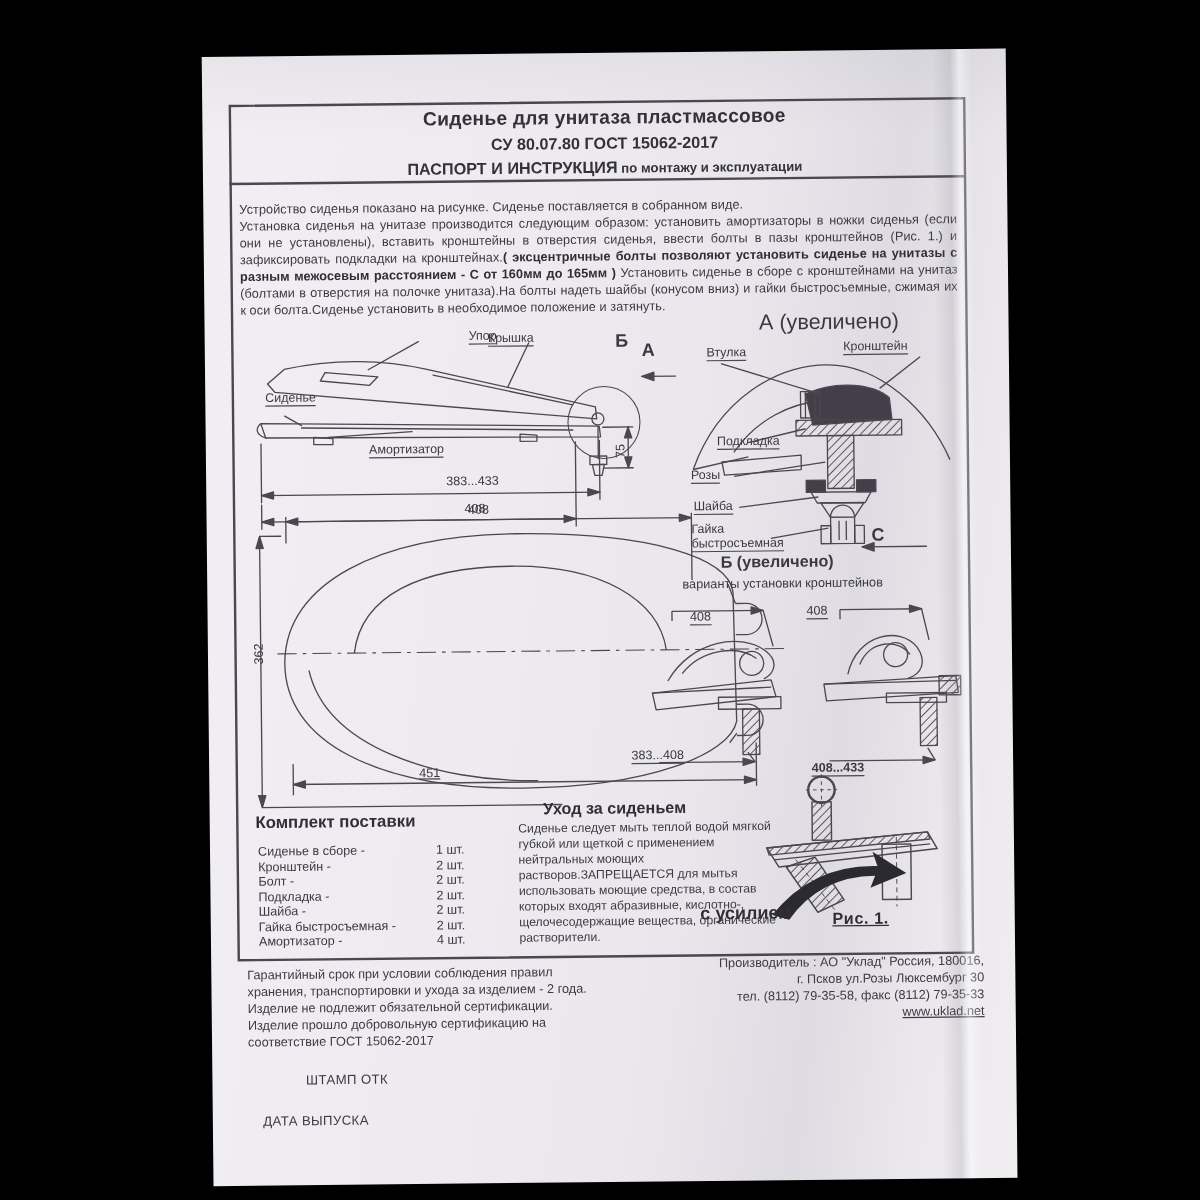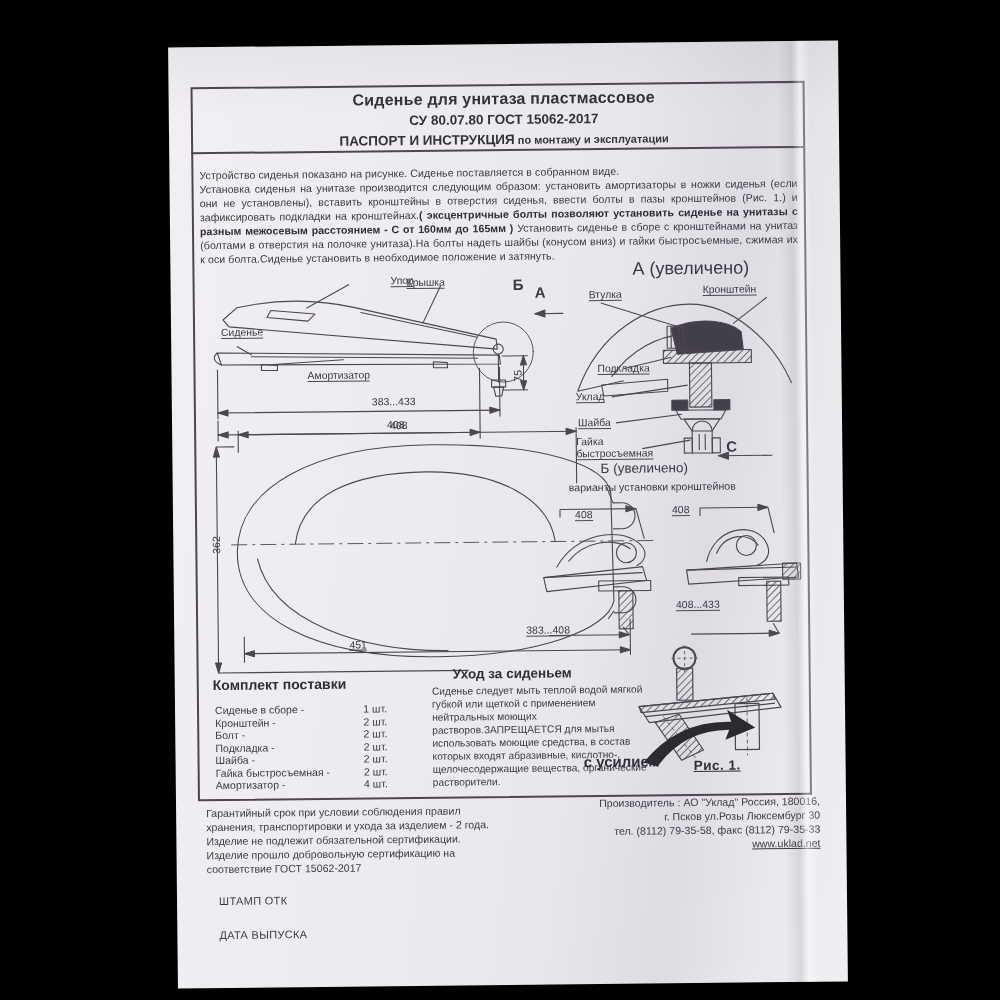--- a/index.html
+++ b/index.html
@@ -188,27 +188,27 @@
       <path d="M44,134 L110,126"></path>
       <path d="M70,160 L118,152"></path>
 
       <path d="M146,168 H200"></path>
       <path d="M146,168 l10,-3.5 v7 z" fill="#4b4750"></path>
     </g>
   </svg>
   <span class="lbl u" style="left:418px;top:246px;">Втулка</span>
   <span class="lbl u" style="left:532px;top:242px;">Кронштейн</span>
   <span class="lbl u" style="left:410px;top:320px;margin-left:16px;">Подкладка</span>
-  <span class="lbl u" style="left:404px;top:348px;">Уклад</span>
+  <span class="lbl u" style="left:404px;top:348px;">Розы</span>
   <span class="lbl u" style="left:406px;top:374px;">Шайба</span>
   <span class="lbl" style="left:404px;top:393px;">Гайка</span>
   <span class="lbl u" style="left:404px;top:405px;">быстросъемная</span>
   <span class="lbl big" style="left:554px;top:396px;">С</span>
 
-  <span class="lbl" style="left:428px;top:418px;font-size:13.5px;">Б (увеличено)</span>
+  <span class="lbl" style="left:428px;top:418px;font-size:13.5px;font-weight:bold;">Б (увеличено)</span>
   <span class="lbl" style="left:396px;top:438px;font-size:10.6px;">варианты установки кронштейнов</span>
   <svg style="left:365px;top:452px;" width="270" height="150" viewBox="0 0 270 150">
     <g stroke="#4b4750" stroke-width="1.1" fill="none" stroke-linejoin="round">
 
       <path d="M5,82 L104,72 L108,86 L8,96 Z"></path>
       <path d="M5,82 L104,78"></path>
       <path d="M18,72 C38,38 80,32 100,48 C110,56 108,66 98,71"></path>
       <path d="M30,66 C46,46 76,42 92,54"></path>
       <circle cx="88" cy="58" r="10"></circle>
       <path d="M60,86 h52 v10 h-52 z"></path>
@@ -232,21 +232,21 @@
       <path d="M230,14 l-10,-3 v6 z" fill="#4b4750"></path>
       <path d="M162,14 v8 M230,14 L236,40"></path>
       <path d="M152,140 H240"></path>
       <path d="M240,140 l-10,-3 v6 z" fill="#4b4750"></path>
       <path d="M240,140 L234,130"></path>
     </g>
   </svg>
   <span class="dimtxt u lbl" style="left:402px;top:465px;">408</span>
   <span class="dimtxt u lbl" style="left:499px;top:461px;">408</span>
   <span class="dimtxt u lbl" style="left:352px;top:580px;">383...408</span>
-  <span class="dimtxt u lbl" style="left:502px;top:556px;">408...433</span>
+  <span class="dimtxt u lbl" style="left:502px;top:592px;font-weight:bold;">408...433</span>
 
   <div class="sec-h" style="left:38px;top:630px;font-size:14px;">Комплект поставки</div>
   <div class="kit">
     <div class="row">
         <span>Сиденье в сборе -</span>
         <span>1 шт.</span>
       </div>
     <div class="row">
         <span>Кронштейн -</span>
         <span>2 шт.</span>
@@ -305,15 +305,15 @@
     <span>Изделие не подлежит обязательной сертификации.</span><br>
     <span>Изделие прошло добровольную сертификацию на</span><br>
     <span>соответствие ГОСТ 15062-2017</span>
   </div>
   <div class="man">
     <span>Производитель : АО "Уклад" Россия, 180016,</span><br>
     <span>г. Псков ул.Розы Люксембург 30</span><br>
     <span>тел. (8112) 79-35-58, факс (8112) 79-35-33</span><br>
     <span class="site">www.uklad.net</span>
   </div>
-  <div class="stamp" style="top:848px;">ШТАМП ОТК</div>
+  <div class="stamp" style="top:848px;margin-left:36px;">ШТАМП ОТК</div>
   <div class="stamp" style="top:882px;">ДАТА ВЫПУСКА</div>
 </div>
 
 </body></html>

